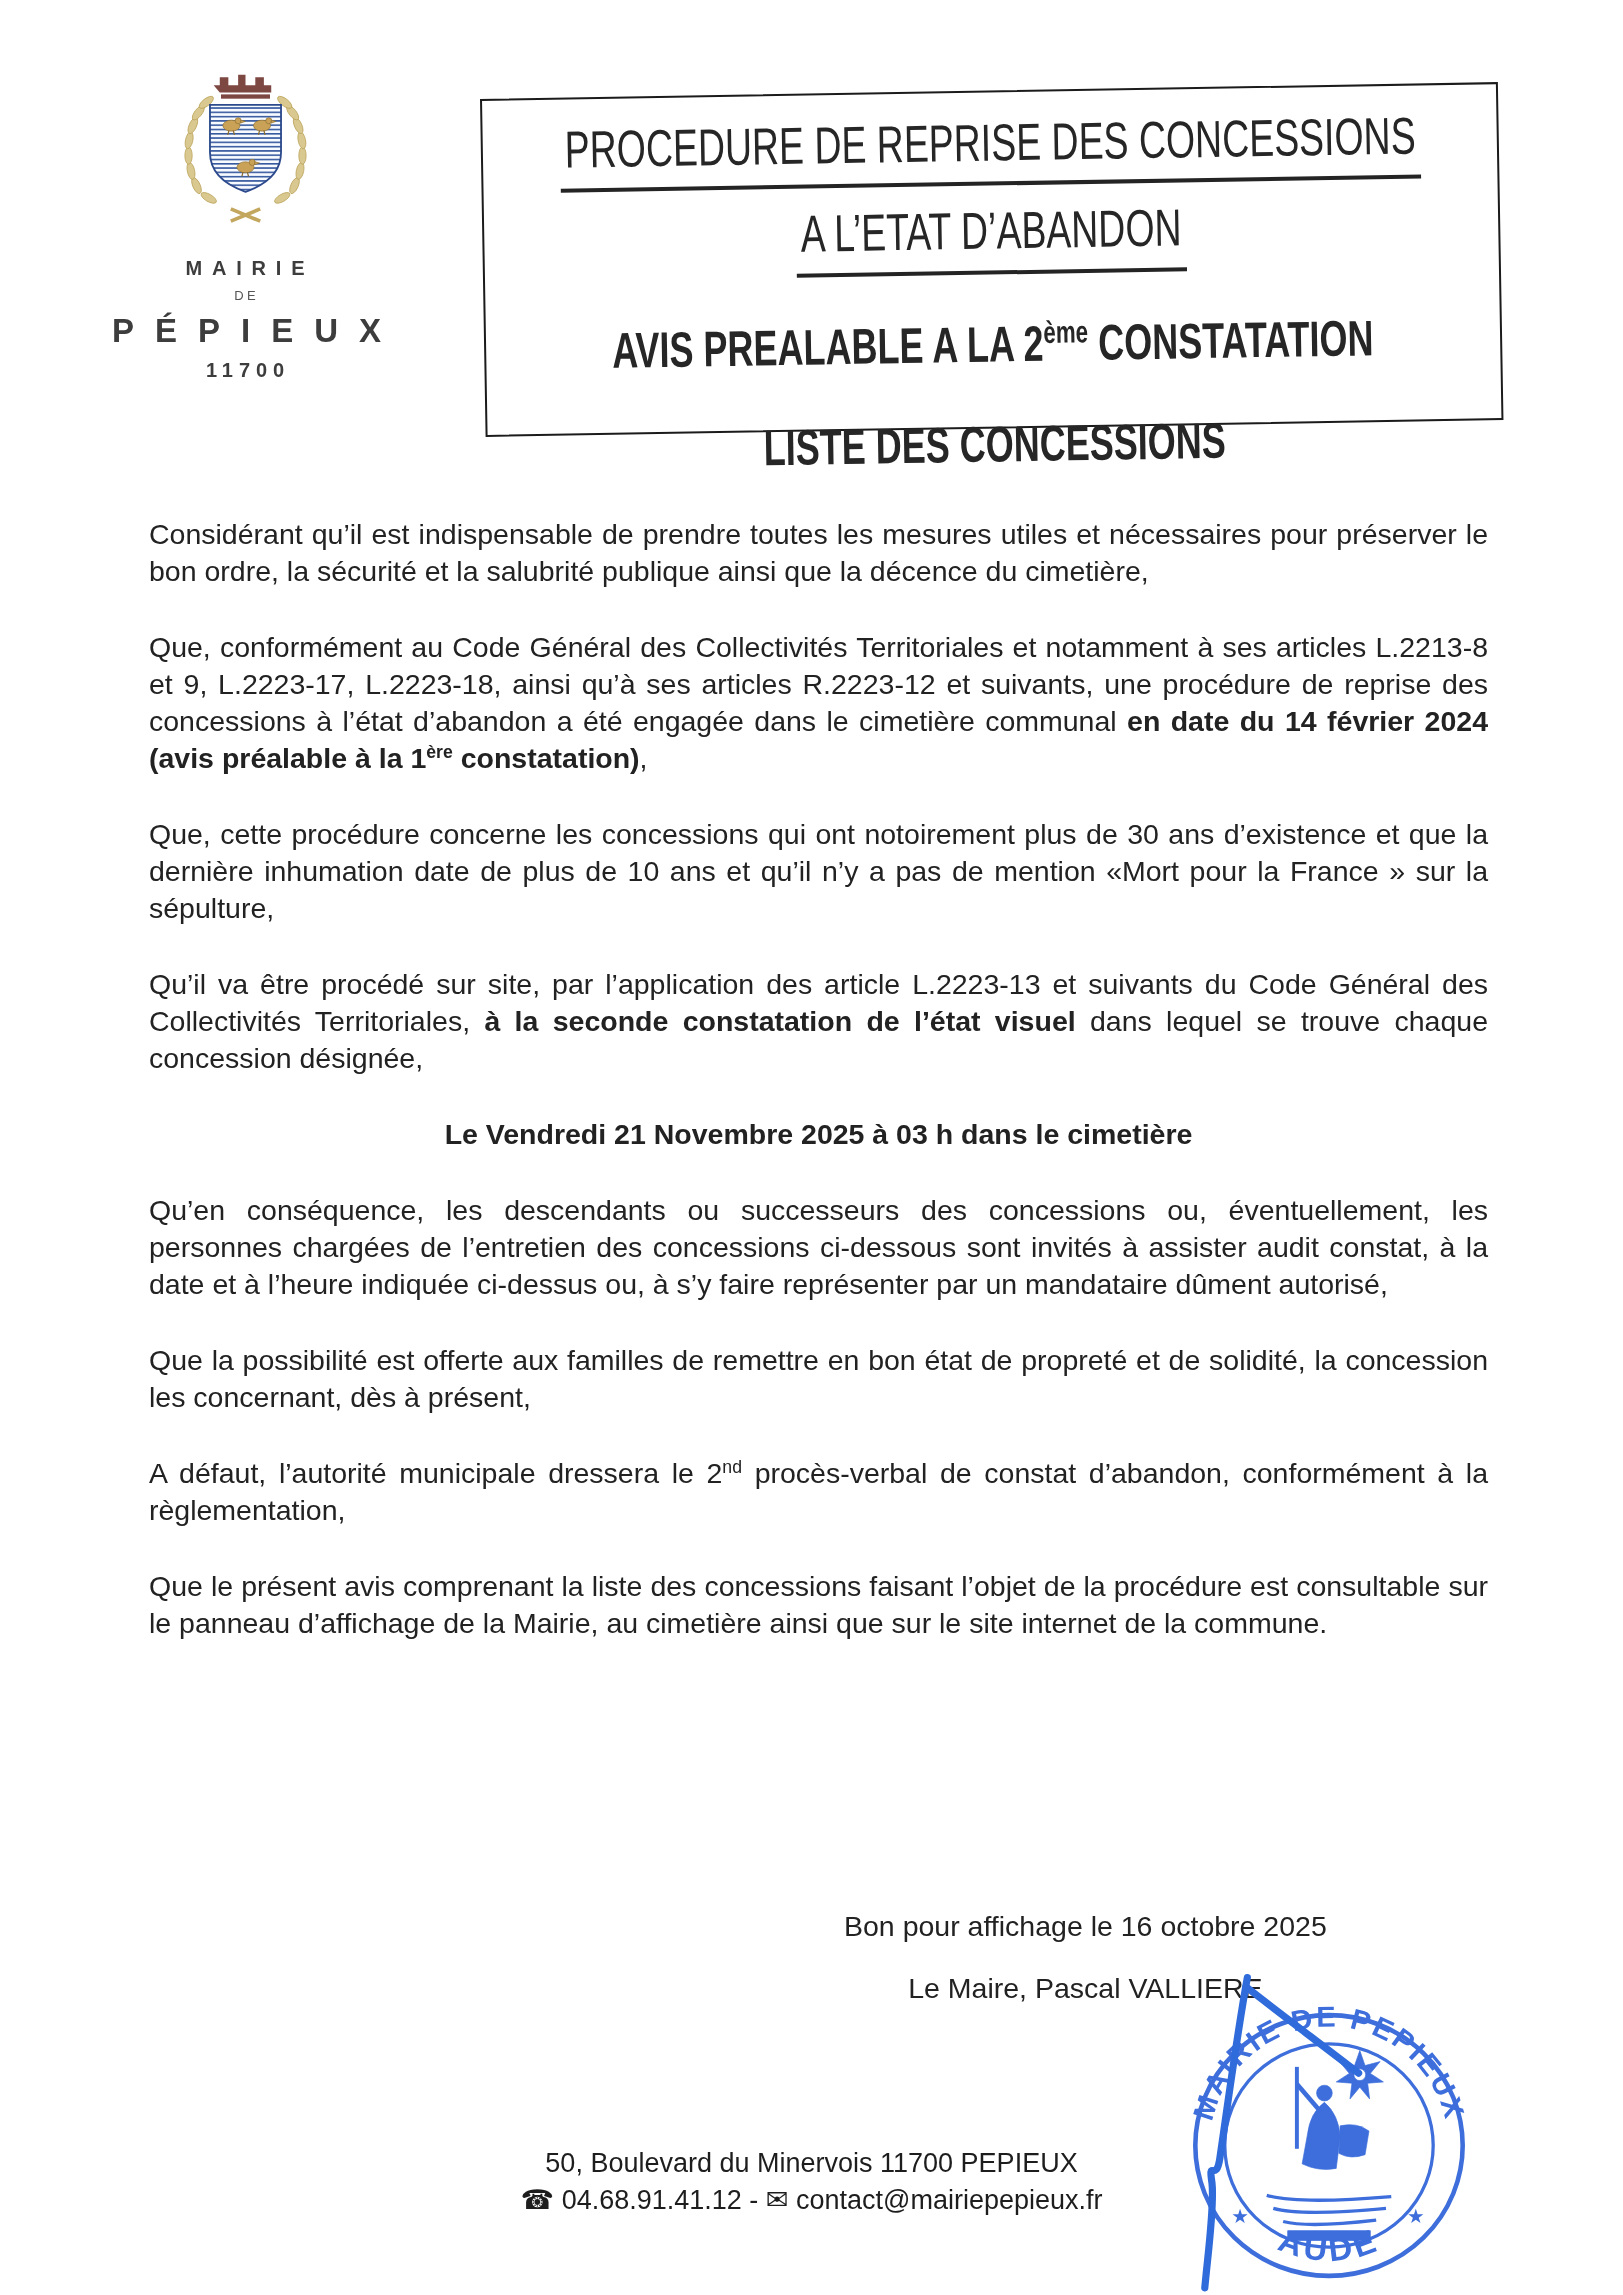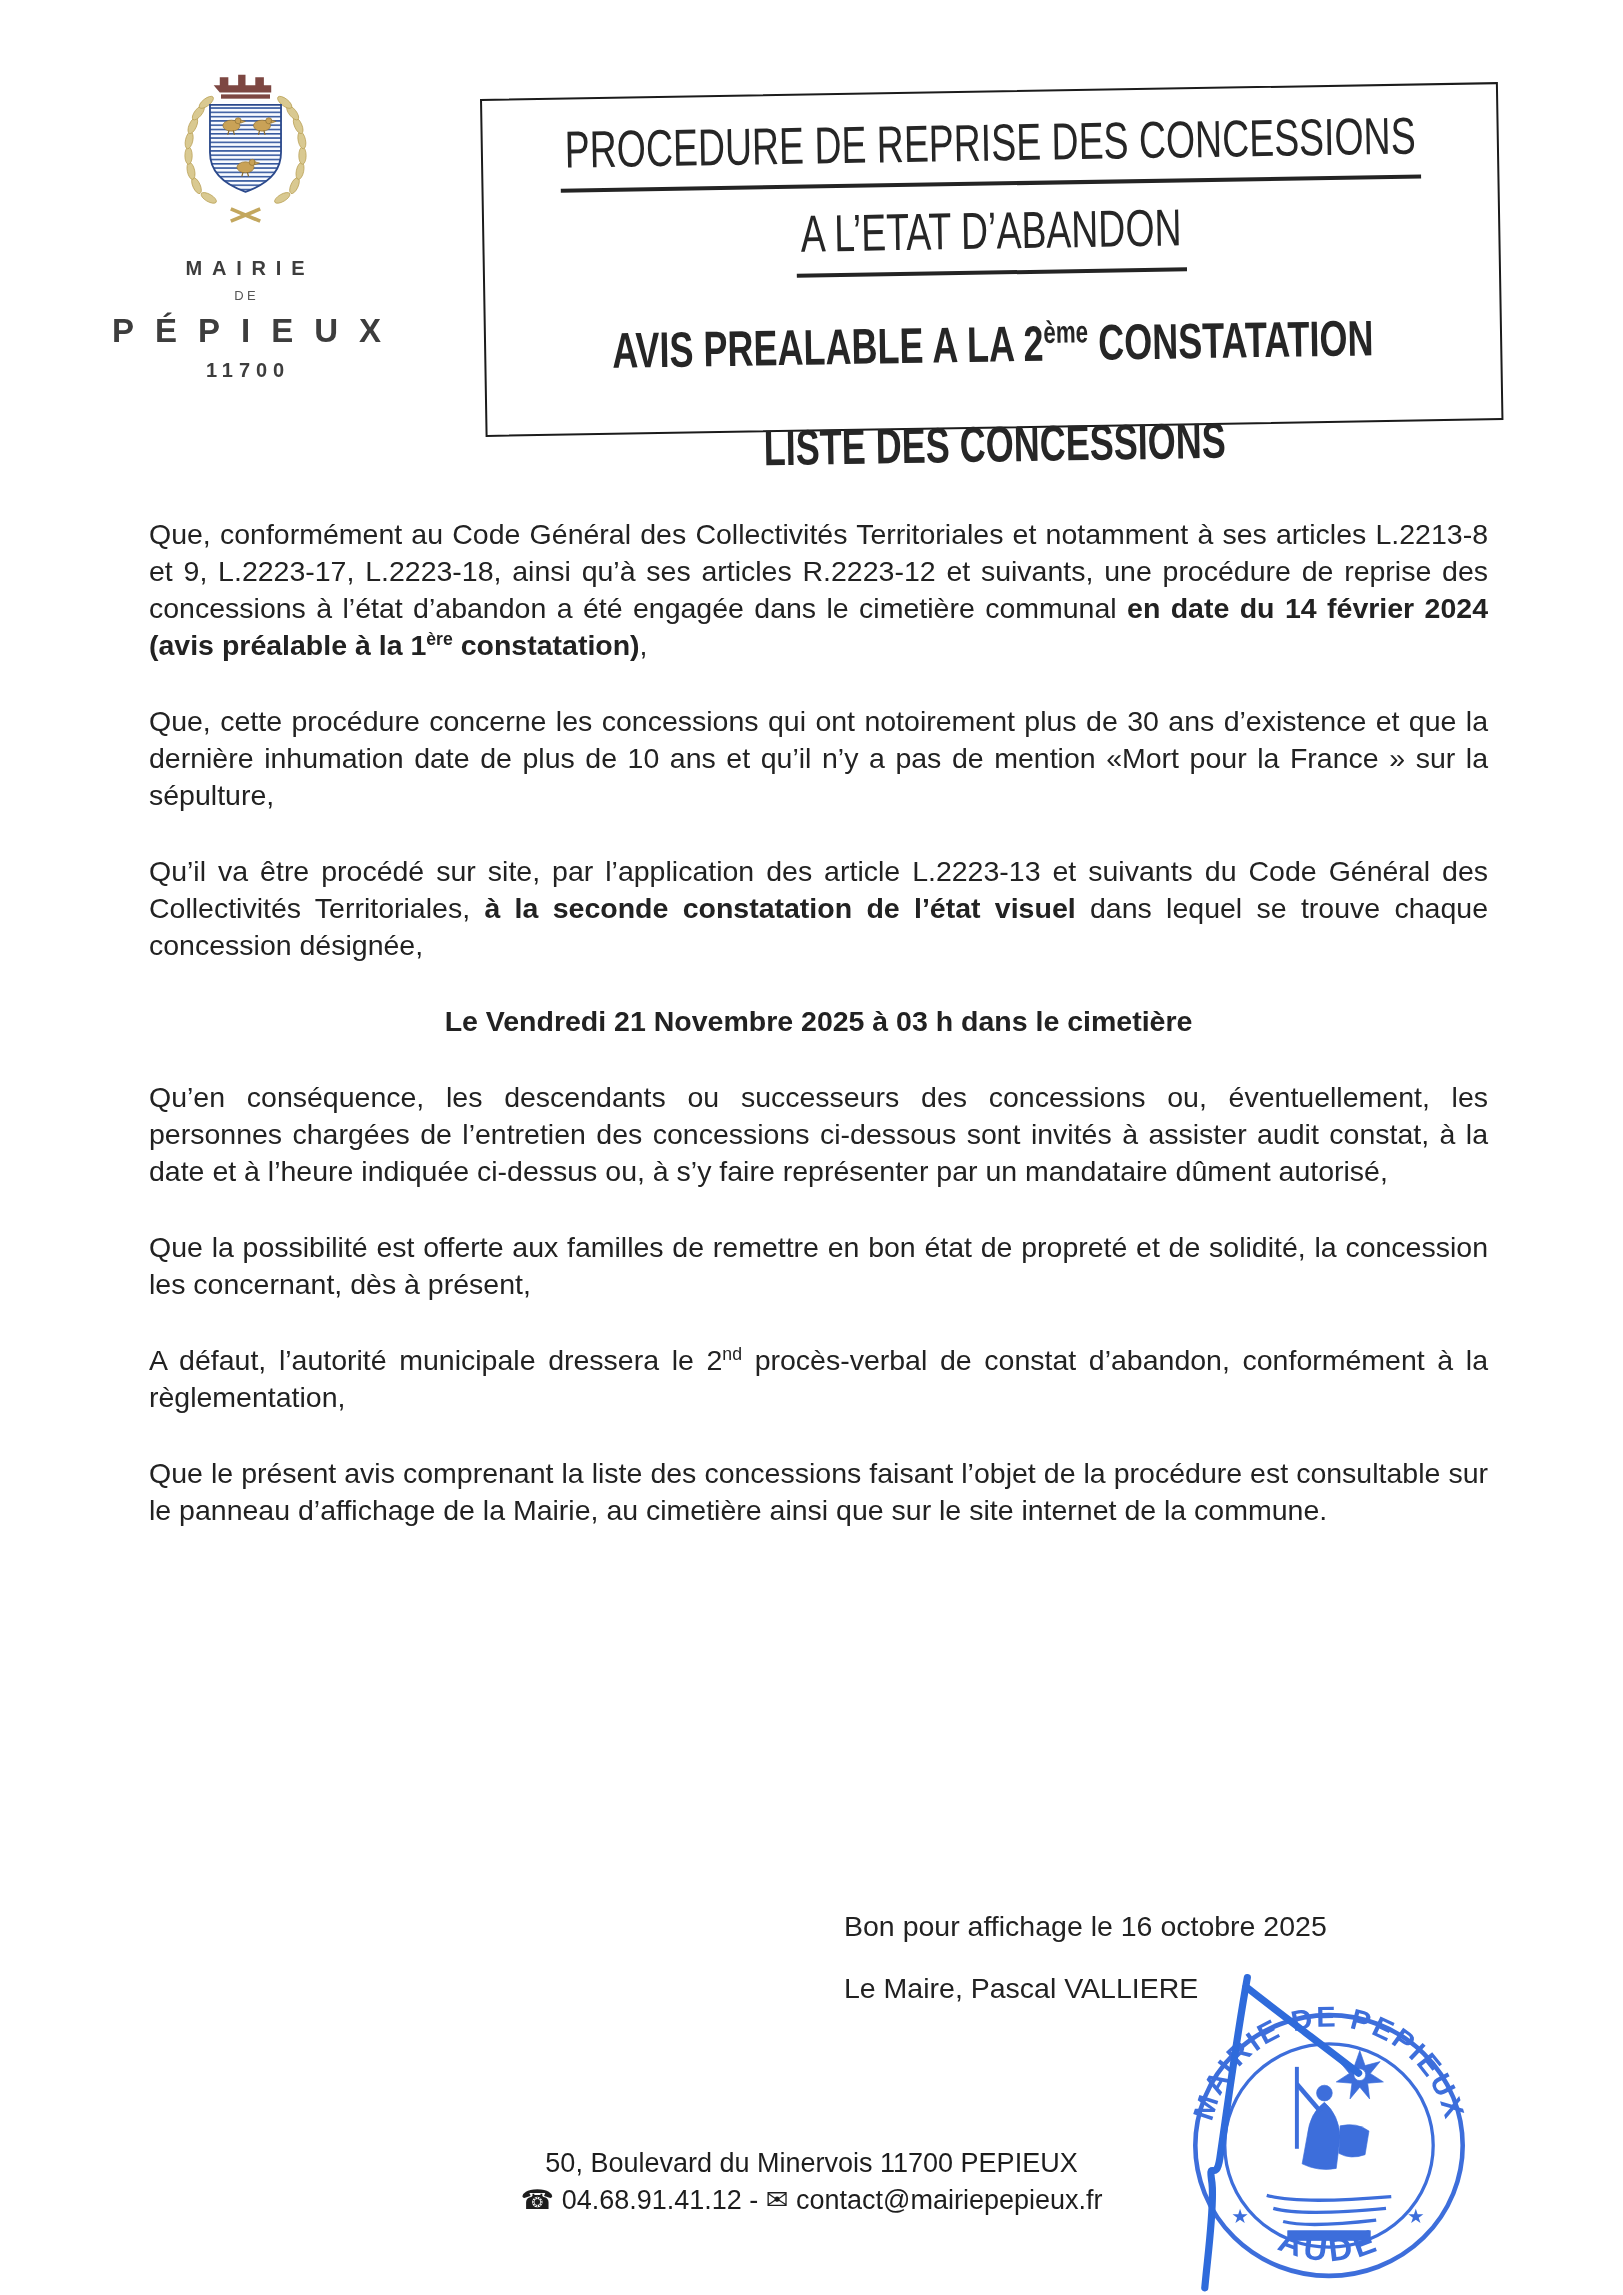--- a/index.html
+++ b/index.html
@@ -39,21 +39,21 @@
   .body-text {
     position:absolute; left:149px; top:516px; width:1339px;
     font-size:28.5px; line-height:37px; text-align:justify; color:#222;
   }
   .body-text p { margin:0 0 39px 0; }
   .b { font-weight:bold; }
   sup.s { font-size:0.62em; vertical-align:super; line-height:0; }
   .center-line { text-align:center; font-weight:bold; }
 
   
-  .signoff { position:absolute; left:844px; top:1910px; font-size:28.5px; color:#222; }
+  .signoff { position:absolute; left:844px; top:1910px; font-size:28.5px; color:#222;text-align:center; }
   .signoff .sig-date { margin:0 0 29px 0; }
   .signoff .sig-name { margin:0; }
 
   
   .stamp-svg { position:absolute; left:1175px; top:2000px; width:308px; height:291px; opacity:0.92; }
   .signature-svg { position:absolute; left:0; top:0; width:1623px; height:2295px; pointer-events:none; }
 
   
   .footer { position:absolute; left:0; top:2148px; width:1623px; text-align:center; font-size:27px; color:#1d1d1d; }
   .footer .f-line2 { margin-top:5px; }
@@ -134,20 +134,21 @@
 </div>
 
 <div class="title-box">
   <div class="t-line t-reg t1">PROCEDURE DE REPRISE DES CONCESSIONS</div>
   <div class="t-line t-reg t2">A L’ETAT D’ABANDON</div>
   <div class="t-line t-bold t3"><span>AVIS PREALABLE A LA 2</span><sup class="t-sup">ème</sup><span> CONSTATATION</span></div>
   <div class="t-line t-bold t4">LISTE DES CONCESSIONS</div>
 </div>
 
 <div class="body-text">
+  <p>Considérant qu’il est indispensable de prendre toutes les mesures utiles et nécessaires pour préserver le bon ordre, la sécurité et la salubrité publique ainsi que la décence du cimetière,</p>
 
   <p><span>Que, conformément au Code Général des Collectivités Territoriales et notamment à ses articles L.2213-8 et 9, L.2223-17, L.2223-18, ainsi qu’à ses articles R.2223-12 et suivants, une procédure de reprise des concessions à l’état d’abandon a été engagée dans le cimetière communal </span><span class="b">en date du 14 février 2024 (avis préalable à la 1</span><sup class="s b">ère</sup><span class="b"> constatation)</span><span>,</span></p>
 
   <p>Que, cette procédure concerne les concessions qui ont notoirement plus de 30 ans d’existence et que la dernière inhumation date de plus de 10 ans et qu’il n’y a pas de mention «Mort pour la France » sur la sépulture,</p>
 
 
   <p><span>Qu’il va être procédé sur site, par l’application des article L.2223-13 et suivants du Code Général des Collectivités Territoriales, </span><span class="b">à la seconde constatation de l’état visuel</span><span> dans lequel se trouve chaque concession désignée,</span></p>
 
   <p class="center-line">Le Vendredi 21 Novembre 2025 à 03 h dans le cimetière</p>
 

